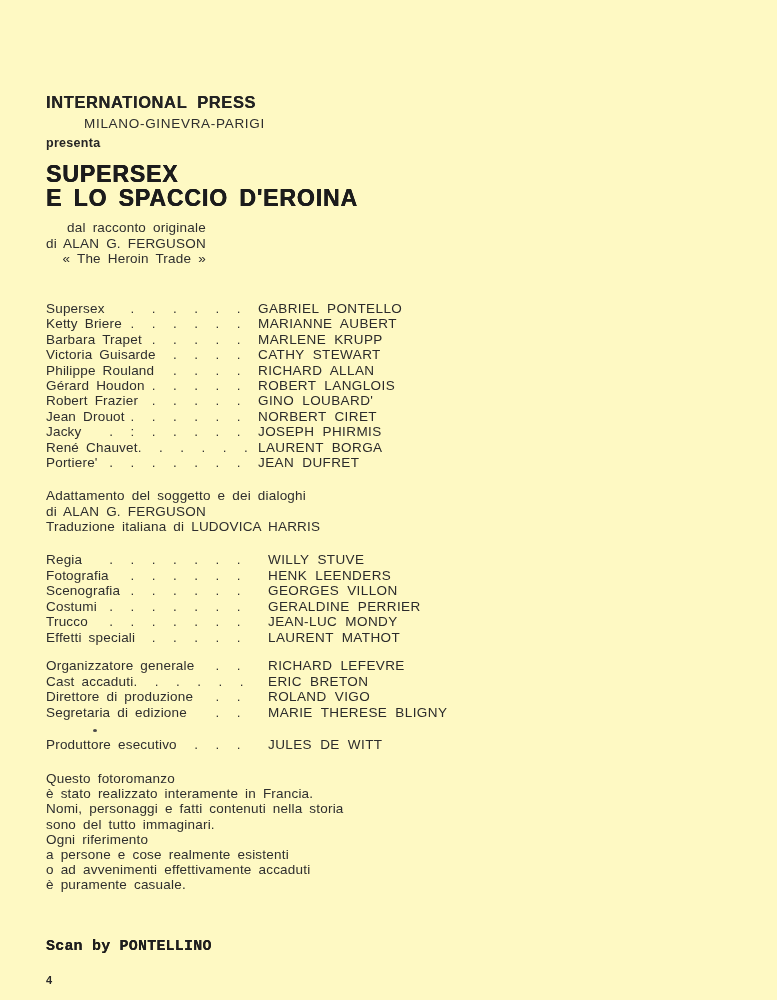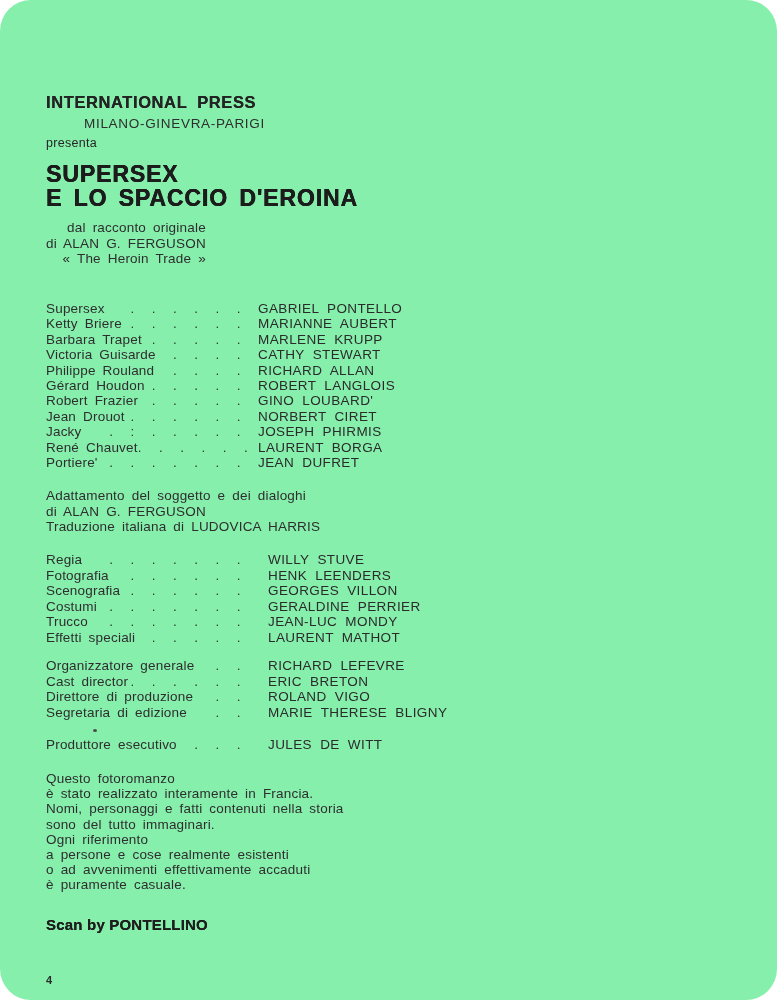--- a/index.html
+++ b/index.html
@@ -1,35 +1,34 @@
 <!DOCTYPE html>
 <html><head>
 <meta charset="utf-8">
 <style>
   html,body { margin:0; padding:0; background:#ffffff; }
   .page {
     position:relative;
     width:777px; height:1000px;
-    background:#86efac;
+    background:#fef9c3;
     font-family:"Liberation Sans", sans-serif;
     color:#2e2e2e;
     overflow:hidden;
-    border-radius:31px;
   }
   .abs { position:absolute; left:46px; }
 
   
   .masthead { top:94px; }
   .publisher {
     font-size:16.5px; font-weight:bold; letter-spacing:0.6px; word-spacing:5px;
     color:#232323; line-height:17px;
     text-shadow:0 0 0.4px #232323;
   }
   .cities { font-size:13.5px; letter-spacing:0.7px; margin-top:6px; line-height:14px;margin-left:38px; }
-  .presenta { font-size:12.5px; font-weight:normal; margin-top:6px; line-height:13px; letter-spacing:0.3px; color:#262626; }
+  .presenta { font-size:12.5px; font-weight:bold; margin-top:6px; line-height:13px; letter-spacing:0.3px; color:#262626; }
 
   
   .title-block { top:163px; }
   .title-line {
     font-size:23px; font-weight:bold; line-height:23.5px;
     letter-spacing:0.9px; word-spacing:4px; color:#1c1c1c;
     text-shadow:0 0 0.5px #1c1c1c, 0.4px 0 0 #1c1c1c;
   }
 
   
@@ -58,22 +57,22 @@
 
   
   .adaptation { top:488px; }
   .para-line { font-size:13.5px; line-height:15.5px; word-spacing:3px; letter-spacing:0.2px; }
 
   
   .disclaimer { top:771px; }
   .disclaimer .para-line { line-height:15.2px; }
 
   .scan-credit {
-    top:916px;
-    font-family:Liberation Sans, sans-serif;
+    top:938px;
+    font-family:Liberation Mono, monospace;
     font-size:15px; font-weight:bold; color:#1e1e1e; letter-spacing:0.2px;
     text-shadow:0 0 0.4px #1e1e1e;
   }
 
   .page-number { top:974px; font-size:11px; font-weight:bold; color:#2a2a2a; }
 
   .speck {
     position:absolute; left:93px; top:729px; width:4px; height:3px;
     background:#4a4a4a; border-radius:50%;
   }
@@ -235,21 +234,21 @@
   <div class="abs rows production-list">
     <div class="row">
       <span class="left">
           <span class="role">Organizzatore generale</span>
           <span class="dots">..</span>
         </span>
       <span class="name">RICHARD LEFEVRE</span>
     </div>
     <div class="row">
       <span class="left">
-          <span class="role">Cast director</span>
+          <span class="role">Cast accaduti</span>
           <span class="dots">......</span>
         </span>
       <span class="name">ERIC BRETON</span>
     </div>
     <div class="row">
       <span class="left">
           <span class="role">Direttore di produzione</span>
           <span class="dots">..</span>
         </span>
       <span class="name">ROLAND VIGO</span>

